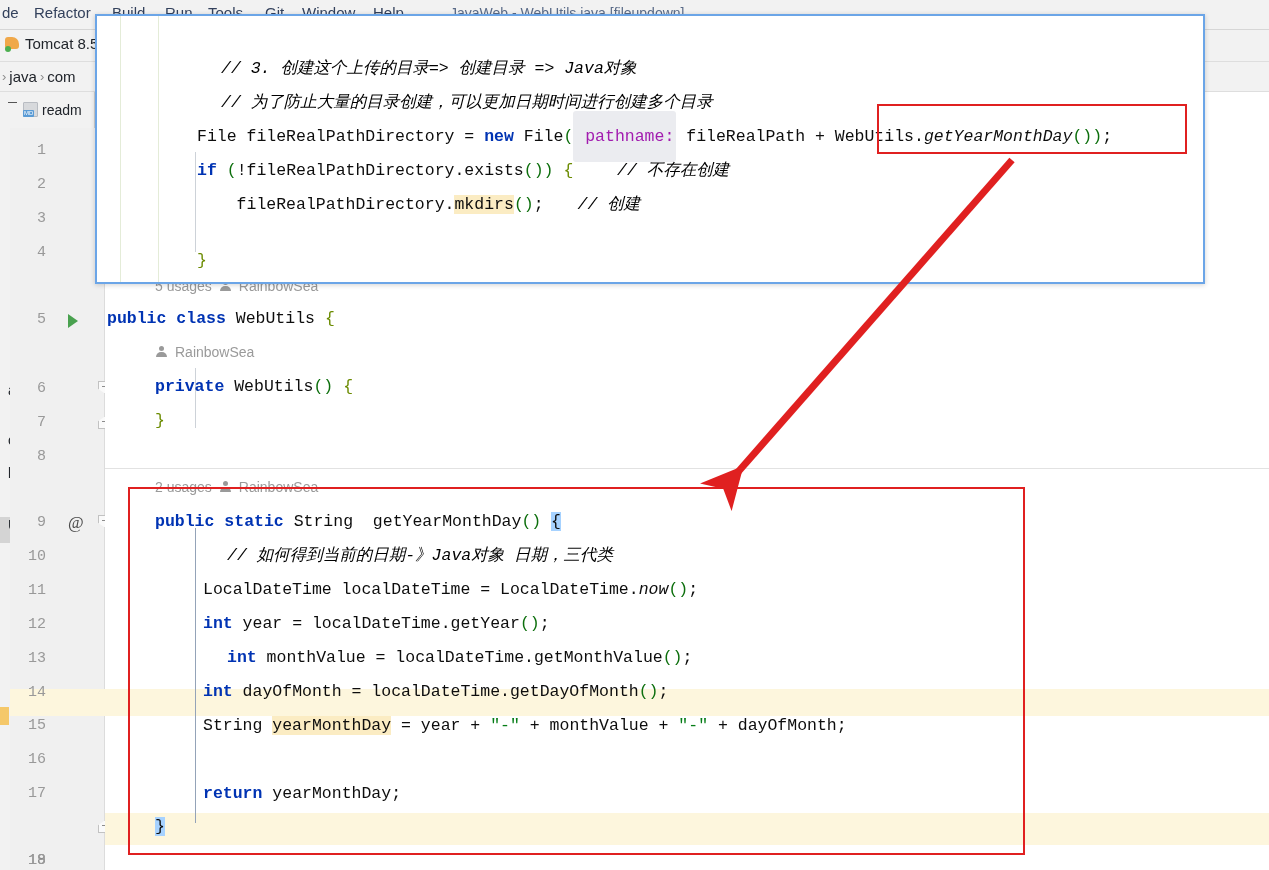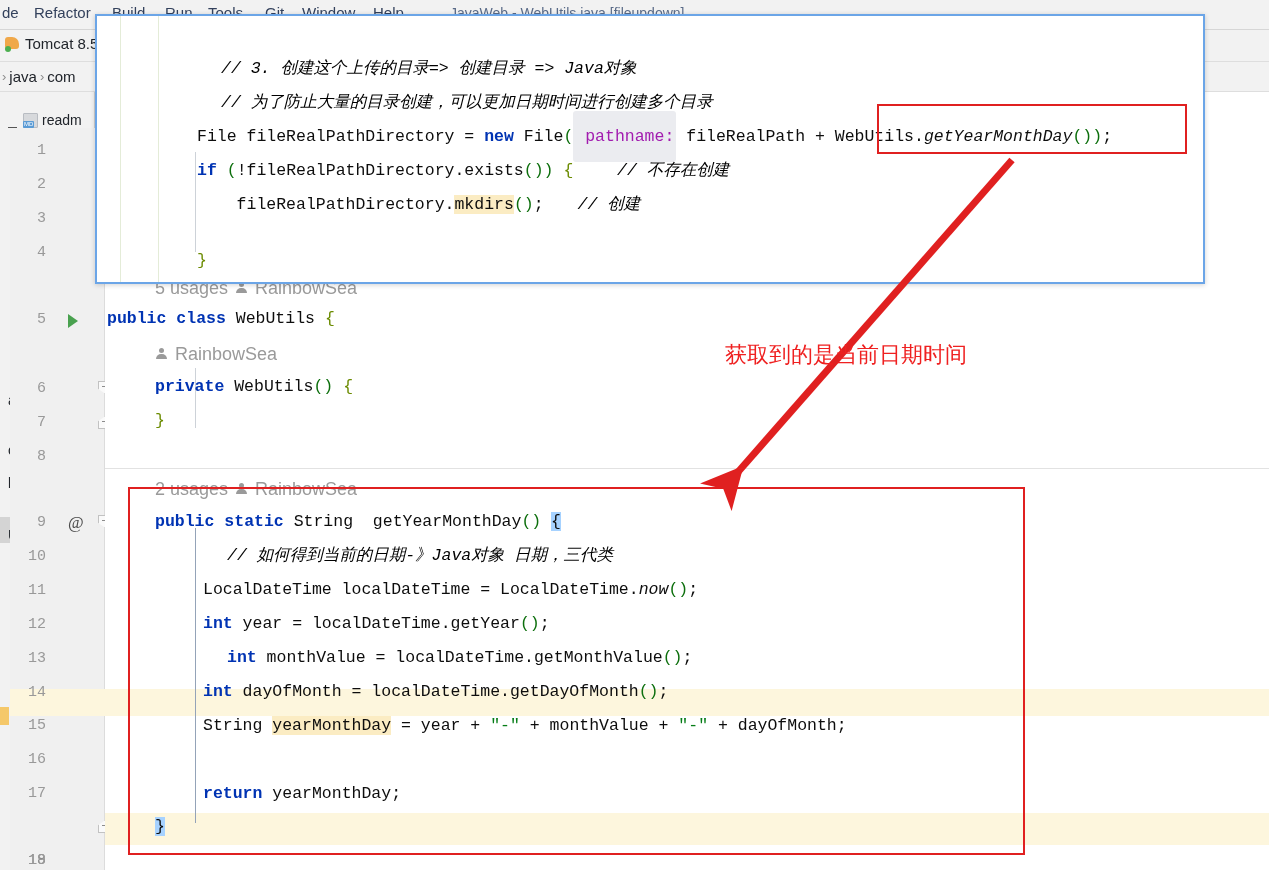--- a/index.html
+++ b/index.html
@@ -79,21 +79,21 @@
     position: absolute; left: 0; top: 92px;
     width: 95px; height: 778px;
     background: #f2f2f2;
     border-right: 1px solid #cfcfcf;
     overflow: hidden;
     font-size: 14px; color: #21252b;
   }
   .tree-row {
     position: absolute; left: 0;
     width: 95px; height: 26px;
-    display: flex; align-items: flex-end; gap: 4px;
+    display: flex; align-items: flex-start; gap: 4px;
     padding-left: 8px; white-space: nowrap; overflow: hidden;
   }
   .tree-row.selected { background: #d4d4d4; }
   .mdicon {
     width: 15px; height: 15px; flex: 0 0 15px;
     position: relative;
     background: #d7d9dc;
     border-radius: 1px;
     border: 1px solid #b8bcc2;
   }
@@ -185,21 +185,21 @@
   .hint {
     background: #ebecf0; color: #a21caf;
     border-radius: 3px; padding: 16px 2px;
     font-style: normal;
   }
   .sel { background: #a6d2ff; }
   .idhl { background: #fbecc3; }
   .usages {
     position: absolute;
     font-family: "Liberation Sans", sans-serif;
-    font-size: 18px; color: #9a9a9a;
+    font-size: 14px; color: #9a9a9a;
     white-space: nowrap;
     display: flex; align-items: center; gap: 7px;
   }
   .person-icon {
     display: inline-block; width: 13px; height: 13px;
     position: relative; flex: 0 0 13px;
   }
   .person-icon::before {
     content: ""; position: absolute; left: 4px; top: 0;
     width: 5px; height: 5px; border-radius: 50%; background: #9a9a9a;
@@ -408,15 +408,14 @@
 
   <svg class="arrow-svg" width="1269" height="870">
     <defs>
       <marker id="ah" markerWidth="6" markerHeight="6" refX="1.2" refY="3" orient="auto" markerUnits="strokeWidth">
         <path d="M6,0 L0,3 L6,6 L4.4,3 z" fill="#e02020"></path>
       </marker>
     </defs>
     <line id="annot-arrow-line" stroke="#e02020" stroke-width="7" marker-end="url(#ah)" x1="1012" y1="160" x2="738" y2="472"></line>
   </svg>
 
-  <div class="annot-text" style="left:725px; top:340px;">获取到的是当前日期时间</div>
 
 </div>
 
 </body></html>

